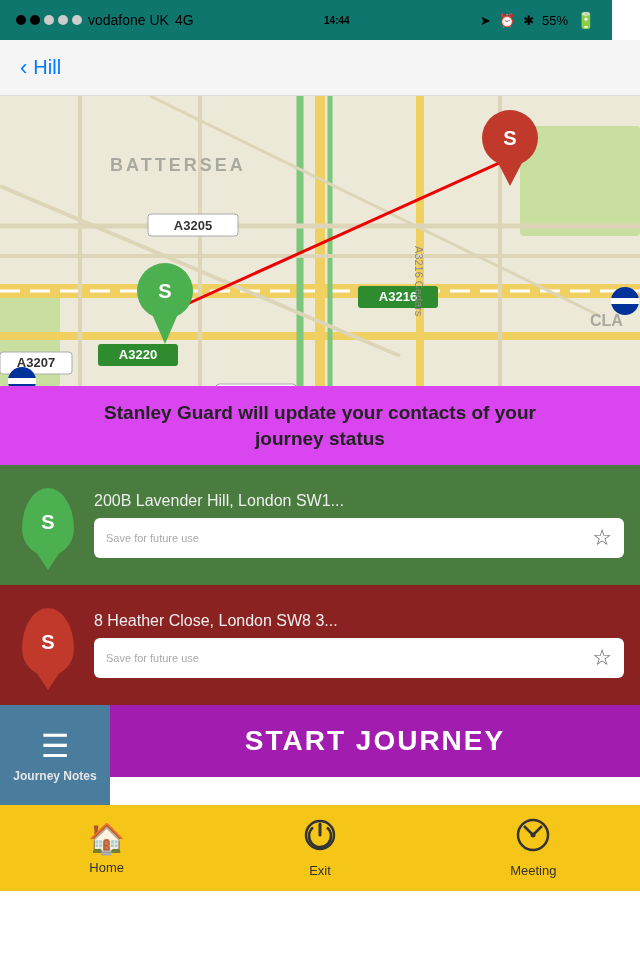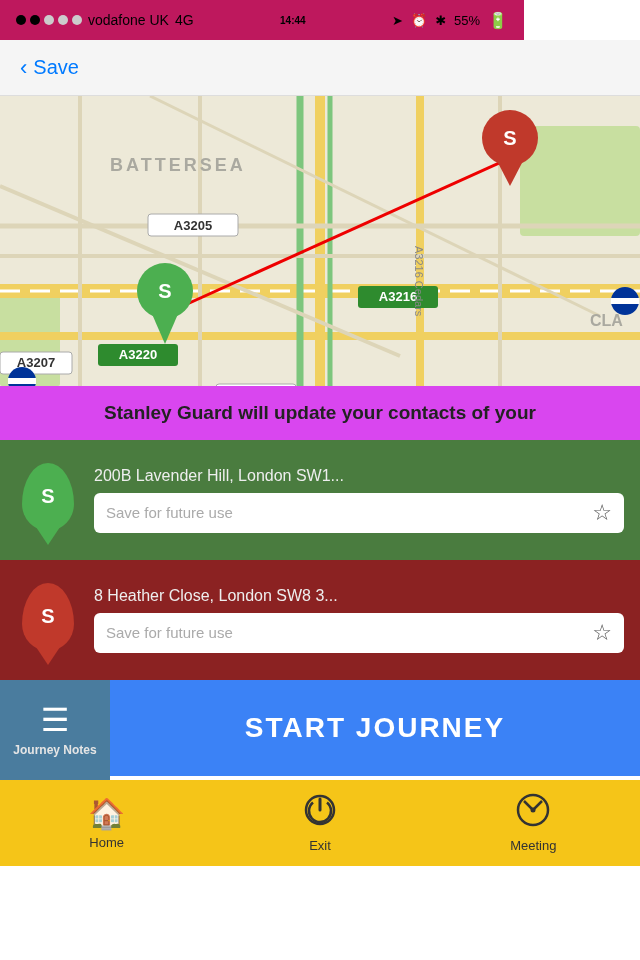--- a/index.html
+++ b/index.html
@@ -1,22 +1,22 @@
 <!DOCTYPE html>
 <html><head>
   <meta charset="utf-8">
   <meta name="viewport" content="width=640px">
   <style>
     * { margin: 0; padding: 0; box-sizing: border-box; }
     body { width: 640px; height: 960px; font-family: -apple-system, 'Helvetica Neue', Arial, sans-serif; overflow: hidden; background: #fff; }
 
     
     #status-bar {
-      width: 524px; height: 40px;
-      background: #be185d;
+      width: 612px; height: 40px;
+      background: #0f766e;
       display: flex; align-items: center; justify-content: space-between;
       padding: 0 16px; font-size: 14px; font-weight: 500; color: #000;
     }
     .status-left { display: flex; align-items: center; gap: 6px; }
     .status-dots { display: flex; gap: 4px; }
     .dot { width: 10px; height: 10px; border-radius: 50%; }
     .dot.filled { background: #000; }
     .dot.empty { background: #ccc; }
     .status-right { display: flex; align-items: center; gap: 8px; font-size: 13px; }
 
@@ -73,39 +73,39 @@
     }
 
     .location-info { flex: 1; display: flex; flex-direction: column; gap: 8px; }
     .address-text { color: #eee; font-size: 16px; font-weight: 500; }
     .save-row {
       background: #fff;
       border-radius: 6px;
       display: flex; align-items: center;
       padding: 0 12px; height: 40px;
     }
-    .save-text { flex: 1; color: #aaa; font-size: 15px; }
+    .save-text { flex: 1; color: #aaa; font-size: 11px; }
     .star-icon { color: #555; font-size: 22px; cursor: pointer; }
 
     
     #action-row {
       width: 640px; height: 100px;
       display: flex;
     }
     #notes-btn {
       width: 110px; height: 100px;
       background: #4a7c9e;
       display: flex; flex-direction: column; align-items: center; justify-content: center;
       gap: 4px; cursor: pointer;
     }
     .notes-icon { font-size: 32px; color: #fff; }
     .notes-label { color: #e5e5e5; font-size: 12px; font-weight: 600; text-align: center; line-height: 1.2; }
     #start-btn {
-      flex: 1; height: 96px;
-      background: #3b82f6;
+      flex: 1; height: 72px;
+      background: #a21caf;
       display: flex; align-items: center; justify-content: center;
       cursor: pointer;
     }
     .start-label { color: #fff; font-size: 28px; font-weight: 800; letter-spacing: 2px; }
 
     
     #tab-bar {
       width: 640px; height: 86px;
       background: #f5c518;
       display: flex; align-items: stretch;
@@ -160,21 +160,21 @@
     <span>⏰</span>
     <span>✱</span>
     <span>55%</span>
     <span style="font-size:16px;">🔋</span>
   </div>
 </div>
 
 <div id="nav-bar">
   <div id="back-button">
     <span class="back-chevron">‹</span>
-    <span>Save</span>
+    <span>Hill</span>
   </div>
 </div>
 
 <div id="map-area">
   <svg id="map-svg" viewBox="0 0 640 290" xmlns="http://www.w3.org/2000/svg">
 
     <rect width="640" height="290" fill="#ede9d8"></rect>
 
     <rect x="520" y="30" width="120" height="110" fill="#c8dfa0" rx="4"></rect>
     <rect x="0" y="200" width="60" height="90" fill="#c8dfa0" rx="2"></rect>
@@ -231,20 +231,21 @@
 
     <circle cx="22" cy="285" r="14" fill="#003399"></circle>
     <rect x="8" y="282" width="28" height="6" fill="#fff"></rect>
     <circle cx="625" cy="205" r="14" fill="#003399"></circle>
     <rect x="611" y="202" width="28" height="6" fill="#fff"></rect>
   </svg>
 </div>
 
 <div id="info-text">
   <span>Stanley Guard will update your contacts of your</span><br>
+  <span>journey status</span>
 </div>
 
 <div id="origin-block">
   <div class="pin-icon">
     <div class="pin-shape pin-green">
       <span class="pin-inner">S</span>
     </div>
   </div>
   <div class="location-info">
     <div class="address-text">200B Lavender Hill, London SW1...</div>

